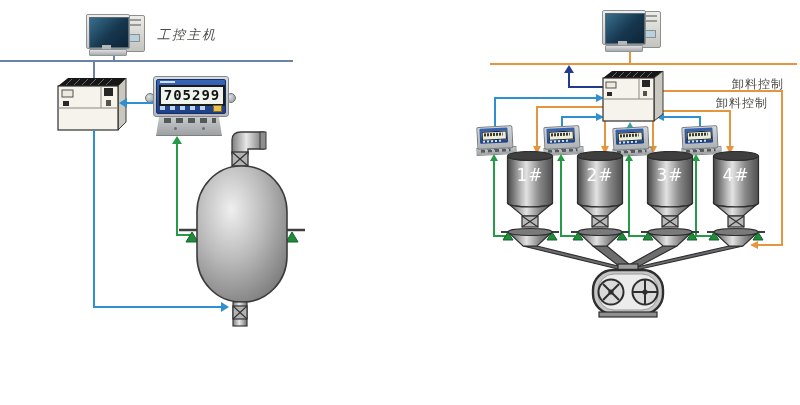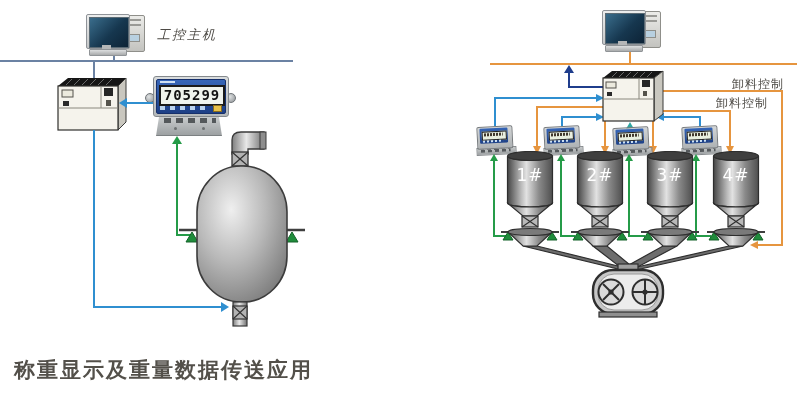--- a/index.html
+++ b/index.html
@@ -146,21 +146,20 @@
     <line x1="106" y1="102" x2="127" y2="102" stroke="#3f3f3f" stroke-width="2.5"></line>
     <polygon points="8,114 20,114 14,104" fill="#1f8c3b" stroke="#14632a" stroke-width="1"></polygon>
     <polygon points="108,114 120,114 114,104" fill="#1f8c3b" stroke="#14632a" stroke-width="1"></polygon>
     <rect x="19" y="38" width="90" height="136" rx="44" ry="46" fill="url(#tg)" stroke="#3c3c3c" stroke-width="1.6"></rect>
     <rect x="55" y="174" width="14" height="24" fill="url(#pg)" stroke="#3a3a3a" stroke-width="1.2"></rect>
     <rect x="55" y="178" width="14" height="13" fill="#b3b3b3" stroke="#333" stroke-width="1.2"></rect>
     <line x1="55" y1="178" x2="69" y2="191" stroke="#333" stroke-width="1.1"></line>
     <line x1="69" y1="178" x2="55" y2="191" stroke="#333" stroke-width="1.1"></line>
   </svg>
 
-  <div class="caption" style="left:14px;top:356px;">称重显示及重量数据传送应用</div>
 
   <div class="vline" style="left:629px;top:49px;width:2px;height:15px;background:#e6953f;"></div>
   <div class="pc" style="left:602px;top:8px;">
     <div class="pc-tower">
         <i></i>
         <i></i>
         <b></b>
       </div>
     <div class="pc-monitor">
         <div class="pc-screen"></div>

